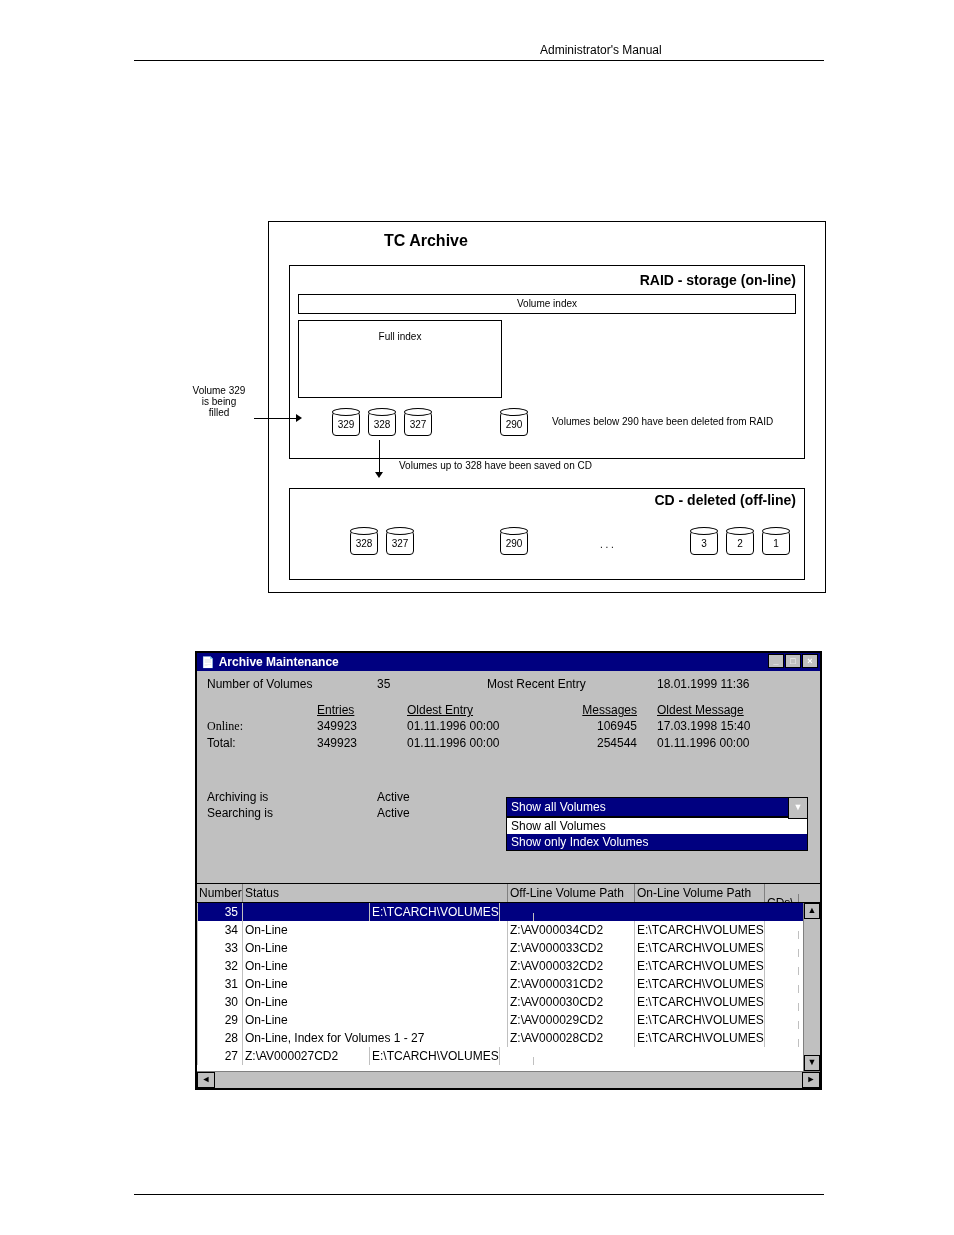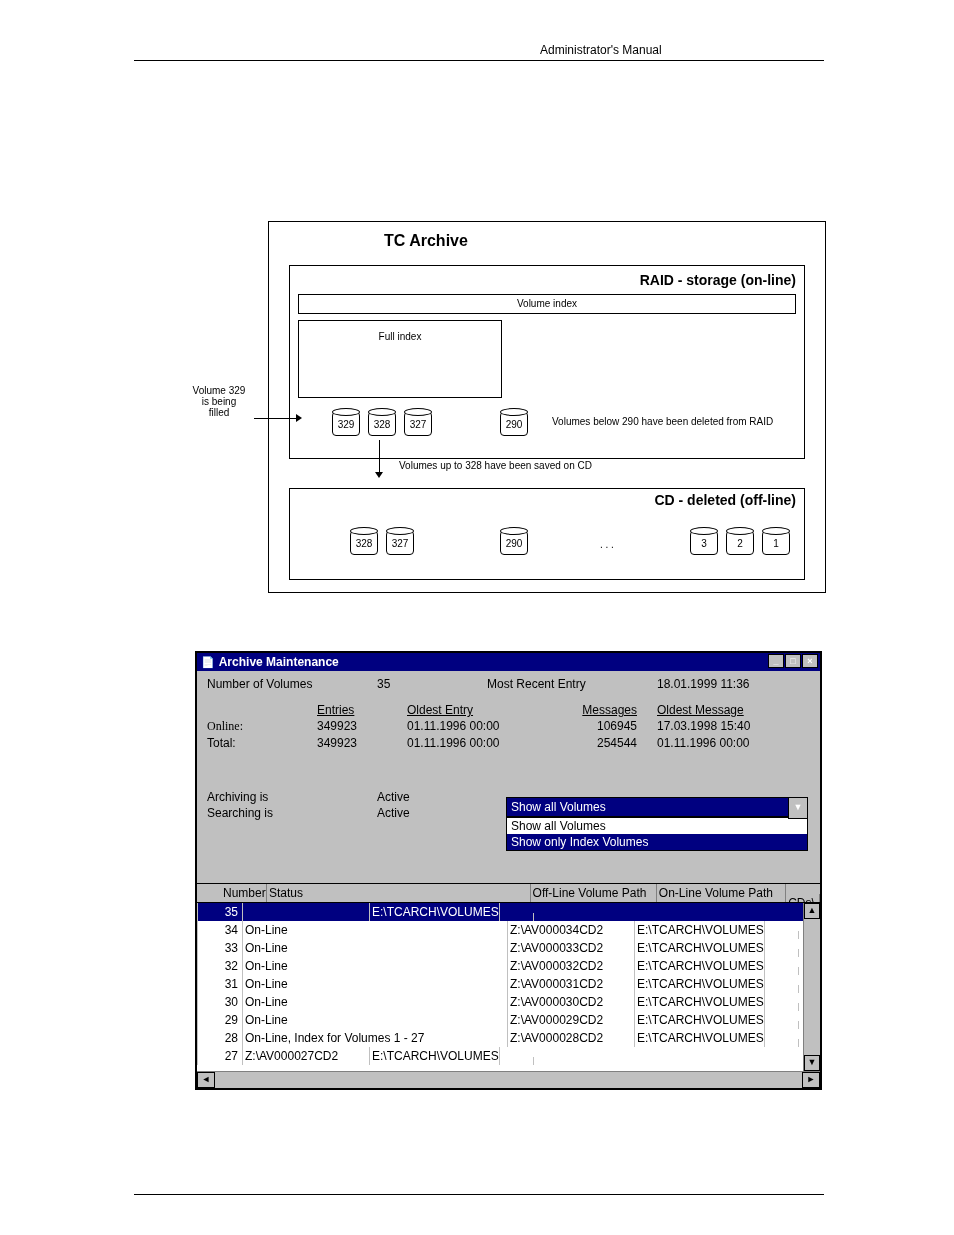--- a/index.html
+++ b/index.html
@@ -267,21 +267,20 @@
     border-top: 1px solid #000;
     font-size: 12px;
     position: relative;
   }
   .grid-header {
     display: flex;
     background: #c0c0c0;
     border-bottom: 1px solid #000;
     height: 18px;
     line-height: 18px;
-    padding-left: 24px;
   }
   .grid-header div {
     border-right: 1px solid #808080;
     padding: 0 2px;
     box-sizing: border-box;
   }
   .grid-body {
     background: #fff;
     height: 168px;
     overflow: hidden;

